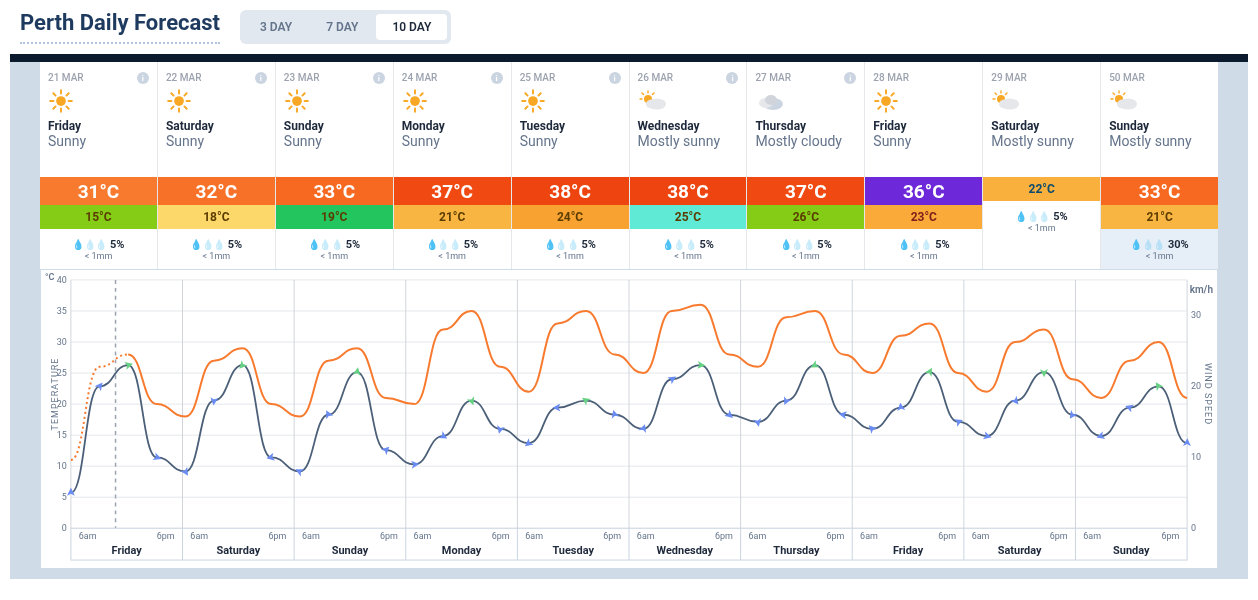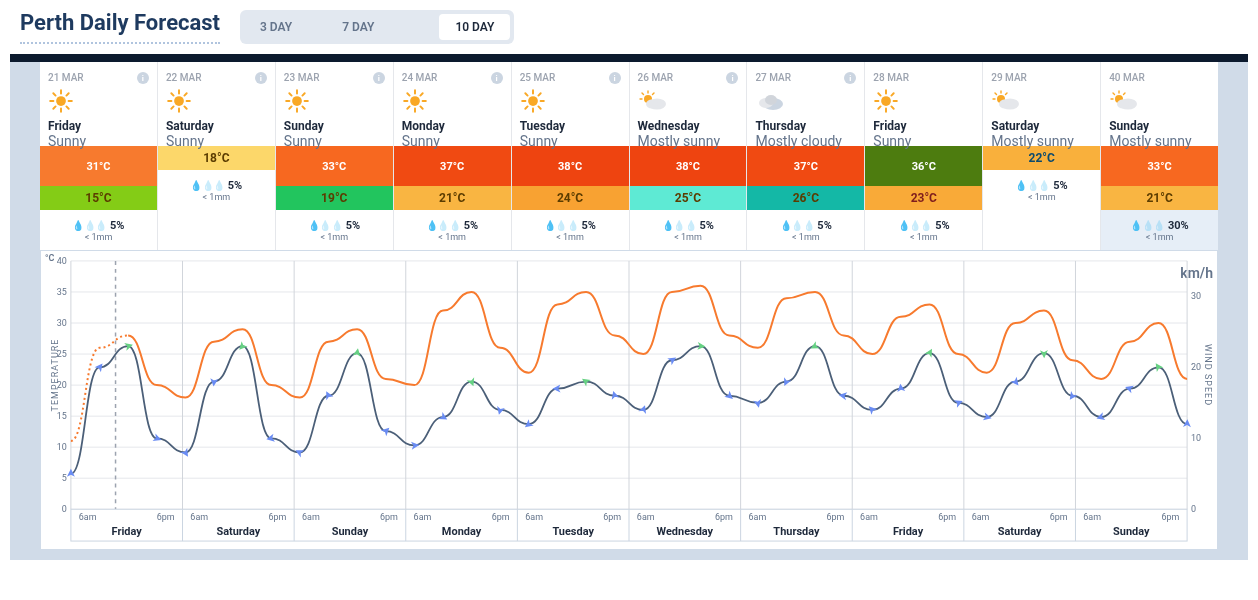--- a/index.html
+++ b/index.html
@@ -1,46 +1,46 @@
 <!DOCTYPE html>
 <html><head>
 <meta charset="utf-8">
 <style>
   * { box-sizing: border-box; margin: 0; padding: 0; }
   body { font-family: -apple-system, BlinkMacSystemFont, "Segoe UI", Roboto, Arial, sans-serif; background: #fff; color: #1f2937; width: 1258px; }
   .header { display: flex; gap: 20px; padding: 10px 32px 10px 20px; }
   .title { font-size: 22px; font-weight: 700; color: #1e3a5f; border-bottom: 2px dotted #b0c4de; padding-bottom: 4px;}
-  .tabs { display: flex; background: #e2e8f0; border-radius: 6px; padding: 4px; gap: 18px;}
+  .tabs { display: flex; background: #e2e8f0; border-radius: 6px; padding: 4px; gap: 2px;}
   .tab { padding: 6px 16px; font-size: 12px; font-weight: 600; color: #64748b; border-radius: 4px; cursor: pointer; }
-  .tab.active { background: #fff; color: #1e293b; margin-left: 31px; }
+  .tab.active { background: #fff; color: #1e293b; }
   .panel { margin: 0 10px; border-top: 8px solid #0c1a2e; background: #d0dbe8; padding: 0 30px 10px 30px;}
   .days { display: flex; background: #fff; }
   .day-col { flex: 1; border-right: 1px solid #e5e7eb; }
   .day-col:last-child { border-right: none; }
-  .day-head { padding: 10px 8px 8px 8px; position: relative; height: 84px;}
+  .day-head { padding: 10px 8px 8px 8px; position: relative; height: 115px;}
   .day-date { font-size: 10px; color: #9ca3af; font-weight: 500; }
   .info-icon { position: absolute; top: 10px; right: 8px; width: 12px; height: 12px; border-radius: 50%; background: #cbd5e1; color: #fff; font-size: 8px; display: flex; align-items: center; justify-content: center; font-weight: 700;}
   .cond-icon { margin: 4px 0; height: 28px; display:flex; align-items:center;}
   .sun-svg { width: 26px; height: 26px; }
   .cloud-svg { width: 30px; height: 22px; }
   .day-name { font-size: 12px; font-weight: 700; color: #1e293b; }
   .day-cond { font-size: 14px; color: #64748b; }
-  .temp-bar { height: 40px; display: flex; align-items: center; justify-content: center; font-size: 11px; font-weight: 700; color: #fff; }
+  .temp-bar { height: 28px; display: flex; align-items: center; justify-content: center; font-size: 19px; font-weight: 700; color: #fff; }
   .low-bar { height: 24px; display: flex; align-items: center; justify-content: center; font-size: 12px; font-weight: 700; }
   .rain-row { height: 40px; display: flex; flex-direction: column; align-items: center; justify-content: center; font-size: 11px; background:#fff;}
   .rain-row.hi { background: #e6eef7; }
   .rain-top { display:flex; align-items:center; gap:3px; font-weight:700; color:#1e293b;}
   .rain-amt { font-size: 9px; color: #64748b; }
   .drops { font-size:10px; letter-spacing:-1px;}
   .chart-area { background: #fff; position: relative; height: 300px; border:1px solid #d0dbe8;}
   .chart-svg { position: absolute; inset: 0; width: 100%; height: 100%; }
   .ylabel-l { position:absolute; left:-22px; top:50%; transform:rotate(-90deg) translateX(30px); font-size:9px; color:#64748b; letter-spacing:1px;}
   .ylabel-r { position:absolute; right:-22px; top:50%; transform:rotate(90deg) translateX(-30px); font-size:9px; color:#64748b; letter-spacing:1px;}
   .unit-l { position:absolute; left:4px; top:2px; font-size:9px; color:#64748b; font-weight:600;}
-  .unit-r { position:absolute; right:4px; top:14px; font-size:14px; color:#64748b; font-weight:600;}
+  .unit-r { position:absolute; right:4px; top:14px; font-size:10px; color:#64748b; font-weight:600;}
 </style>
 </head>
 <body>
 
 <div class="header">
   <div class="title">Perth Daily Forecast</div>
   <div class="tabs" id="tabs">
       <div class="tab">3 DAY</div>
       <div class="tab">7 DAY</div>
       <div class="tab active">10 DAY</div>
@@ -96,20 +96,21 @@
                 <line x1="4.9" y1="4.9" x2="7" y2="7"></line>
                 <line x1="17" y1="17" x2="19.1" y2="19.1"></line>
                 <line x1="4.9" y1="19.1" x2="7" y2="17"></line>
                 <line x1="17" y1="7" x2="19.1" y2="4.9"></line>
               </g>
             </svg>
           </div>
           <div class="day-name">Saturday</div>
           <div class="day-cond">Sunny</div>
         </div>
+        <div class="temp-bar" style="background:#f77128">32°C</div>
         <div class="low-bar" style="background:#fcd76a;color:#5b3c00">18°C</div>
         <div class="rain-row">
           <div class="rain-top">
             <span class="drops">💧<span style="opacity:.3">💧💧</span></span>
             <span>5%</span>
           </div>
           <div class="rain-amt">&lt; 1mm</div>
         </div>
       </div>
       <div class="day-col">
@@ -246,21 +247,21 @@
             <svg class="cloud-svg" viewBox="0 0 30 22">
               <ellipse cx="18" cy="14" rx="10" ry="6" fill="#cbd5e1"></ellipse>
               <ellipse cx="11" cy="13" rx="7" ry="5" fill="#e5e7eb"></ellipse>
               <ellipse cx="16" cy="10" rx="6" ry="5" fill="#d1d5db"></ellipse>
             </svg>
           </div>
           <div class="day-name">Thursday</div>
           <div class="day-cond">Mostly cloudy</div>
         </div>
         <div class="temp-bar" style="background:#f04a12">37°C</div>
-        <div class="low-bar" style="background:#14b8a6;color:#5b3c00">26°C</div>
+        <div class="low-bar" style="background:#84cc16;color:#5b3c00">26°C</div>
         <div class="rain-row">
           <div class="rain-top">
             <span class="drops">💧<span style="opacity:.3">💧💧</span></span>
             <span>5%</span>
           </div>
           <div class="rain-amt">&lt; 1mm</div>
         </div>
       </div>
       <div class="day-col">
         <div class="day-head">
@@ -276,21 +277,21 @@
                 <line x1="4.9" y1="4.9" x2="7" y2="7"></line>
                 <line x1="17" y1="17" x2="19.1" y2="19.1"></line>
                 <line x1="4.9" y1="19.1" x2="7" y2="17"></line>
                 <line x1="17" y1="7" x2="19.1" y2="4.9"></line>
               </g>
             </svg>
           </div>
           <div class="day-name">Friday</div>
           <div class="day-cond">Sunny</div>
         </div>
-        <div class="temp-bar" style="background:#4d7c0f">36°C</div>
+        <div class="temp-bar" style="background:#6d28d9">36°C</div>
         <div class="low-bar" style="background:#f9aa38;color:#7f1d1d">23°C</div>
         <div class="rain-row">
           <div class="rain-top">
             <span class="drops">💧<span style="opacity:.3">💧💧</span></span>
             <span>5%</span>
           </div>
           <div class="rain-amt">&lt; 1mm</div>
         </div>
       </div>
       <div class="day-col">
@@ -316,21 +317,21 @@
         <div class="rain-row">
           <div class="rain-top">
             <span class="drops">💧<span style="opacity:.3">💧💧</span></span>
             <span>5%</span>
           </div>
           <div class="rain-amt">&lt; 1mm</div>
         </div>
       </div>
       <div class="day-col">
         <div class="day-head">
-          <div class="day-date">40 MAR</div>
+          <div class="day-date">50 MAR</div>
           <div class="cond-icon">
             <svg class="cloud-svg" viewBox="0 0 30 22">
               <circle cx="10" cy="9" r="4" fill="#f9a825"></circle>
               <g stroke="#f9a825" stroke-width="1.4" stroke-linecap="round">
                 <line x1="10" y1="1" x2="10" y2="3"></line>
                 <line x1="2" y1="9" x2="4" y2="9"></line>
                 <line x1="4" y1="3" x2="5.5" y2="4.5"></line>
                 <line x1="16" y1="3" x2="14.5" y2="4.5"></line>
               </g>
               <ellipse cx="19" cy="14" rx="9" ry="5.5" fill="#e5e7eb"></ellipse>

